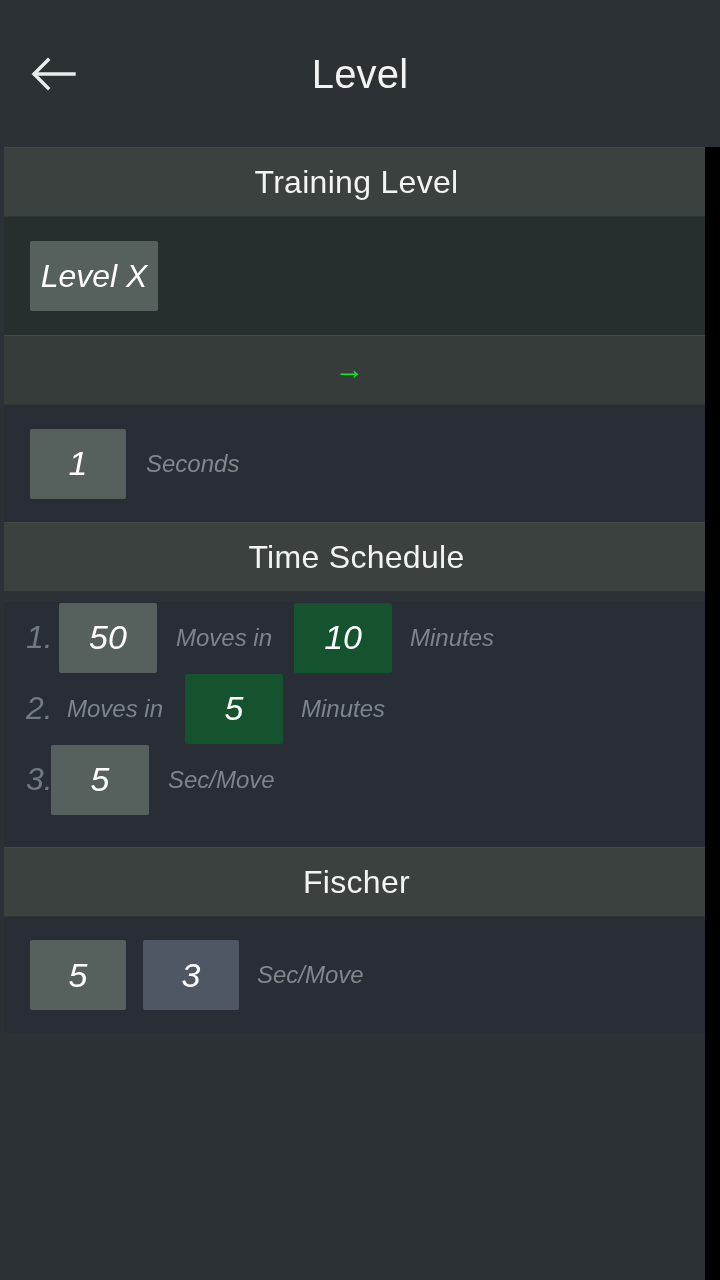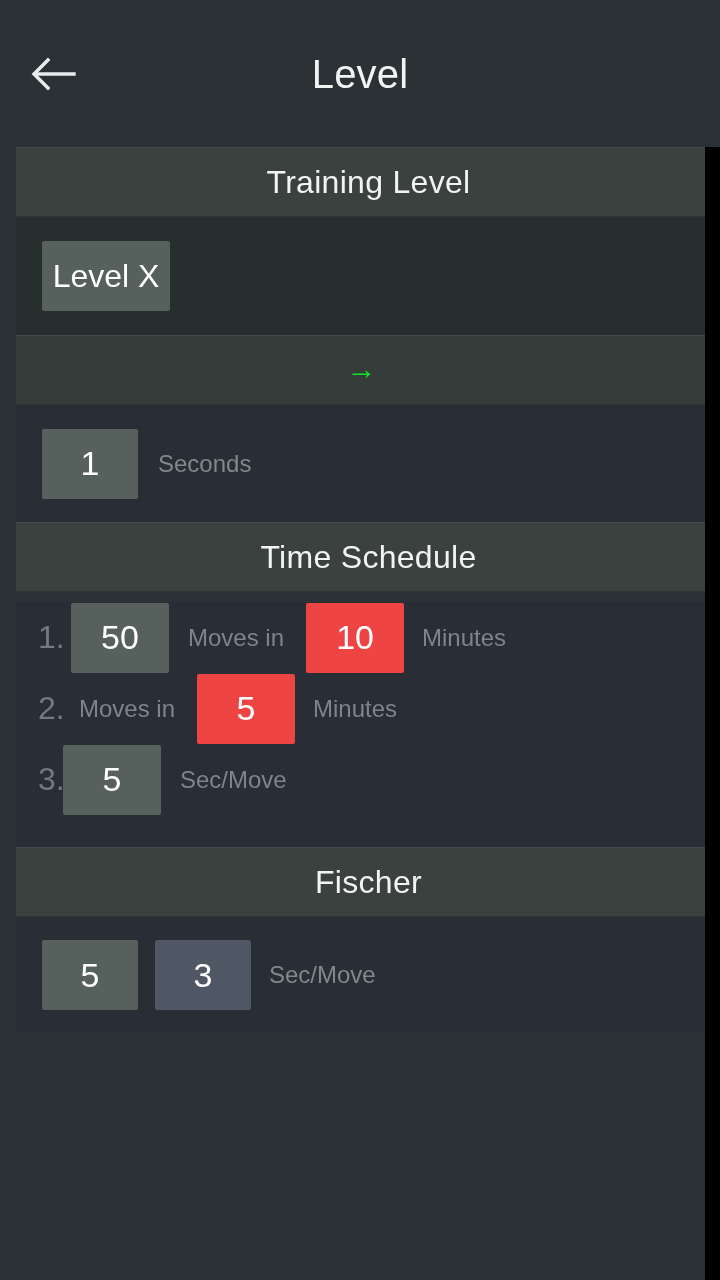--- a/index.html
+++ b/index.html
@@ -53,21 +53,21 @@
     line-height: 60px;
     color: #f2f4f4;
     font-weight: 400;
     letter-spacing: 0.2px;
   }
 
   
   .scroll-area {
     position: absolute;
     top: 147px;
-    left: 16px;
+    left: 4px;
     width: 705px;
     height: 1133px;
     background: #2b3134;
     overflow: hidden;
   }
 
   
   .right-gutter {
     position: absolute;
     top: 147px;
@@ -113,21 +113,21 @@
   .head-arrow {
     color: #12e329;
     font-size: 30px;
     margin-right: 14px;
     line-height: 1;
     position: relative;
     top: -1px;
   }
 
   
-  .section-body { width: 705px; }
+  .section-body { width: 705px; font-style: italic; }
   .body-green { background: #272e2e; }
   .body-blue  { background: #282d36; }
 
   
   .row {
     display: flex;
     align-items: center;
     height: 70px;
   }
 
@@ -136,21 +136,21 @@
     display: flex;
     align-items: center;
     justify-content: center;
     color: #ffffff;
     font-size: 34px;
     font-weight: 400;
     height: 70px;
     border-radius: 2px;
   }
   .chip-green { background: #56605c; }
-  .chip-blue  { background: #ef4444; }
+  .chip-blue  { background: #14532d; }
   .chip-blue2 { background: #4f5664; }
 
   .chip-levelx { width: 128px; font-size: 32px; }
   .chip-w98  { width: 98px; }
   .chip-w96  { width: 96px; }
 
   .unit-label {
     color: #80888a;
     font-size: 24px;
     font-weight: 400;

